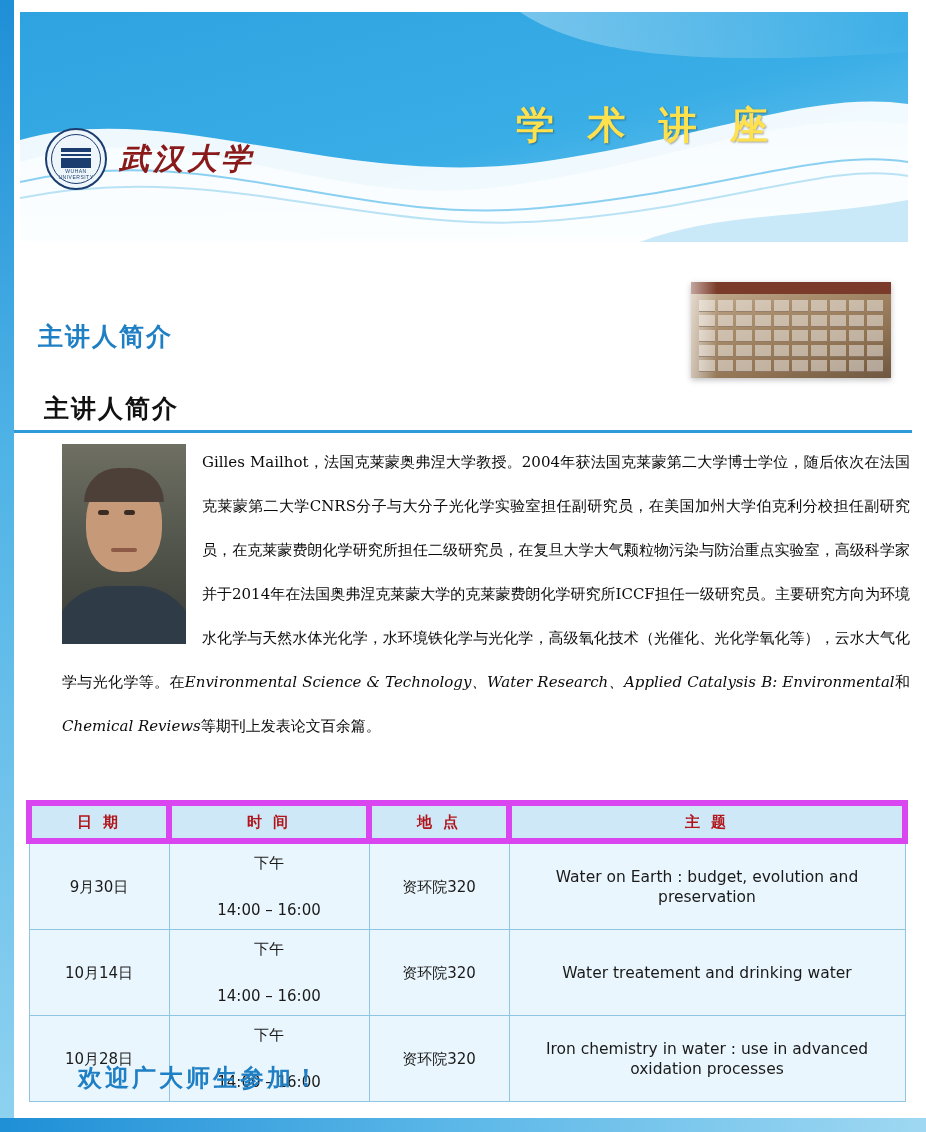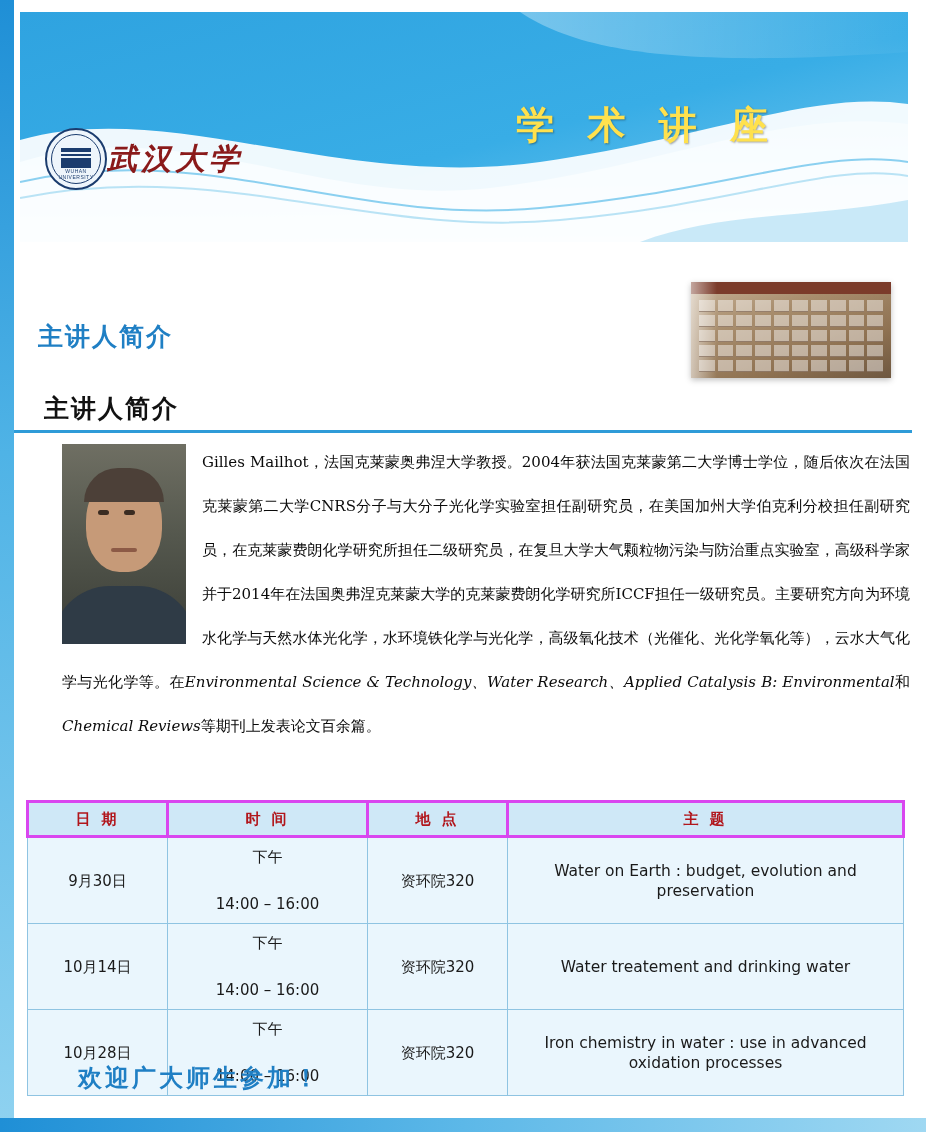--- a/index.html
+++ b/index.html
@@ -100,20 +100,21 @@
   .logo-seal .seal-txt {
     position: absolute;
     left: 0; right: 0;
     bottom: 8px;
     text-align: center;
     font-size: 5px;
     color: #1b3c6e;
     letter-spacing: 0.5px;
   }
   .logo-text {
+    margin-left: 12px;
     font-family: "DejaVu Sans", sans-serif;
     font-size: 30px;
     font-weight: bold;
     font-style: italic;
     color: #8a1a1a;
     letter-spacing: 4px;
     text-align: right;
   }
   
   .building {
@@ -258,21 +259,21 @@
     position: absolute;
     left: 26px;
     top: 800px;
     width: 876px;
     border-collapse: collapse;
     font-family: "DejaVu Sans", sans-serif;
     table-layout: fixed;
   }
   .schedule th {
     background: #cfe8f7;
-    border: 3px solid #d946ef;
+    border: 6px solid #d946ef;
     color: #b1151b;
     font-size: 15px;
     font-weight: bold;
     letter-spacing: 3px;
     height: 28px;
     padding: 2px 4px;
   }
   .schedule td {
     border: 1px solid #8fc4e2;
     background: #eaf6fd;

